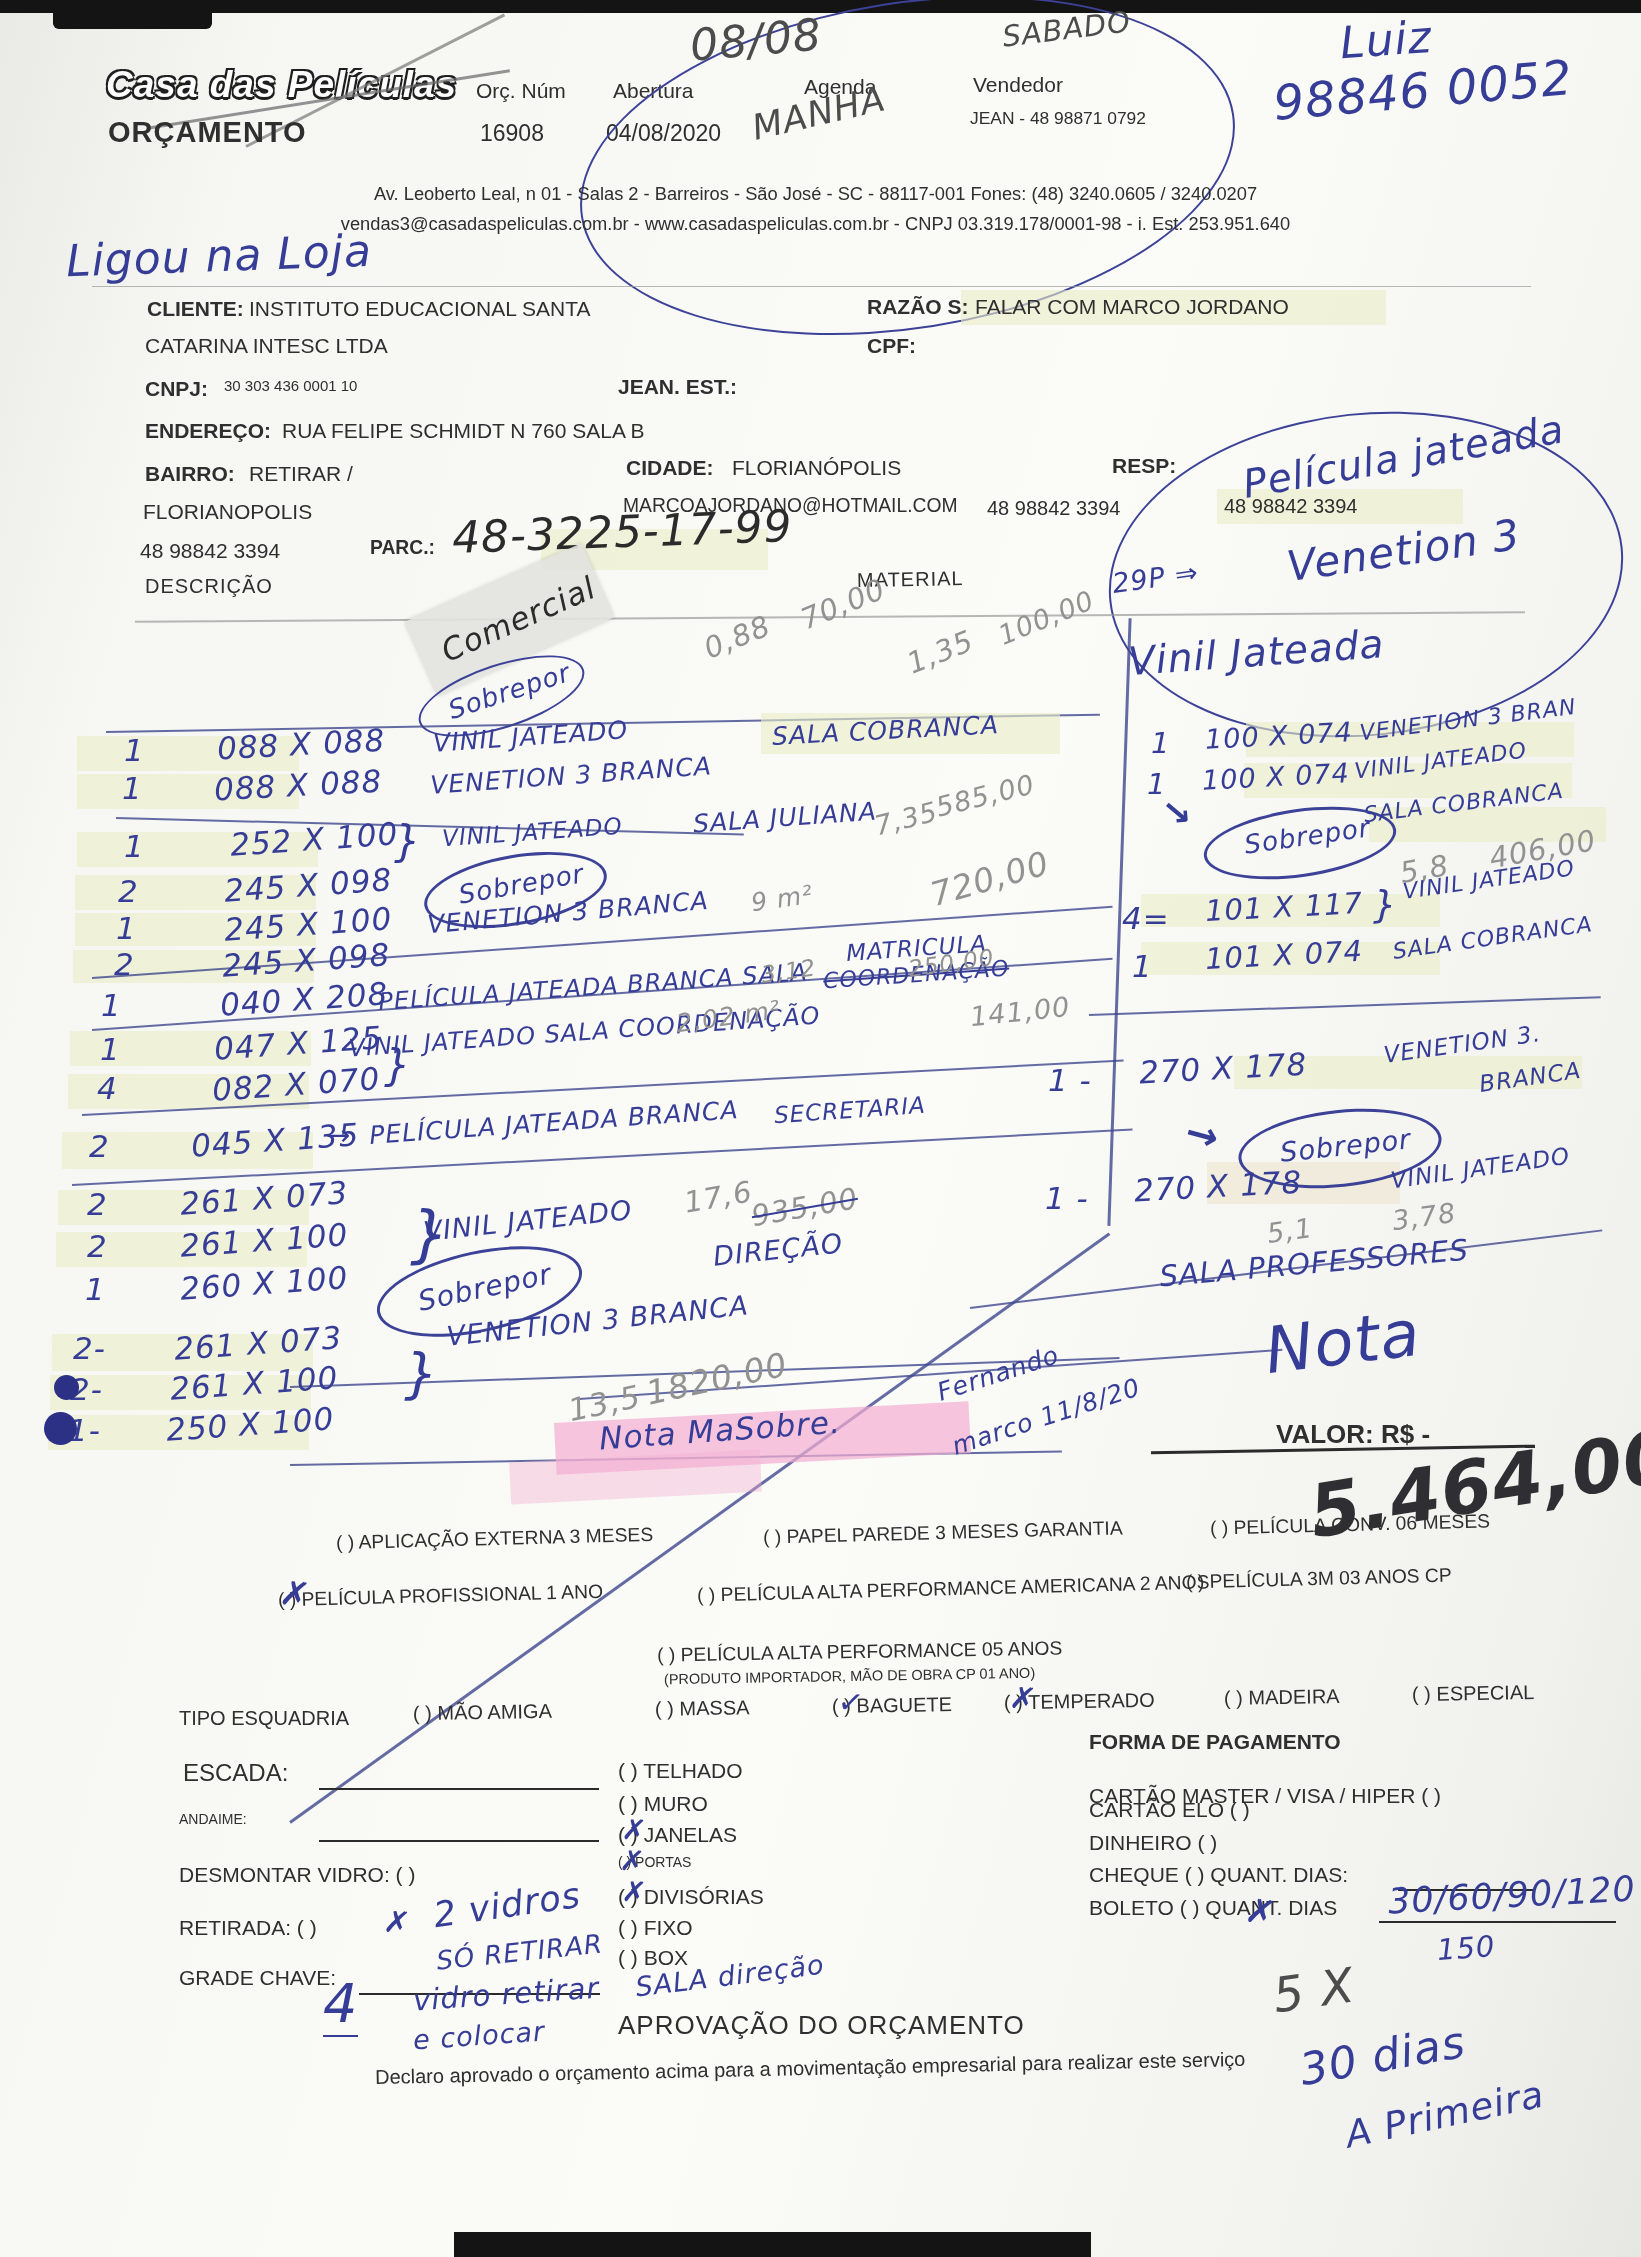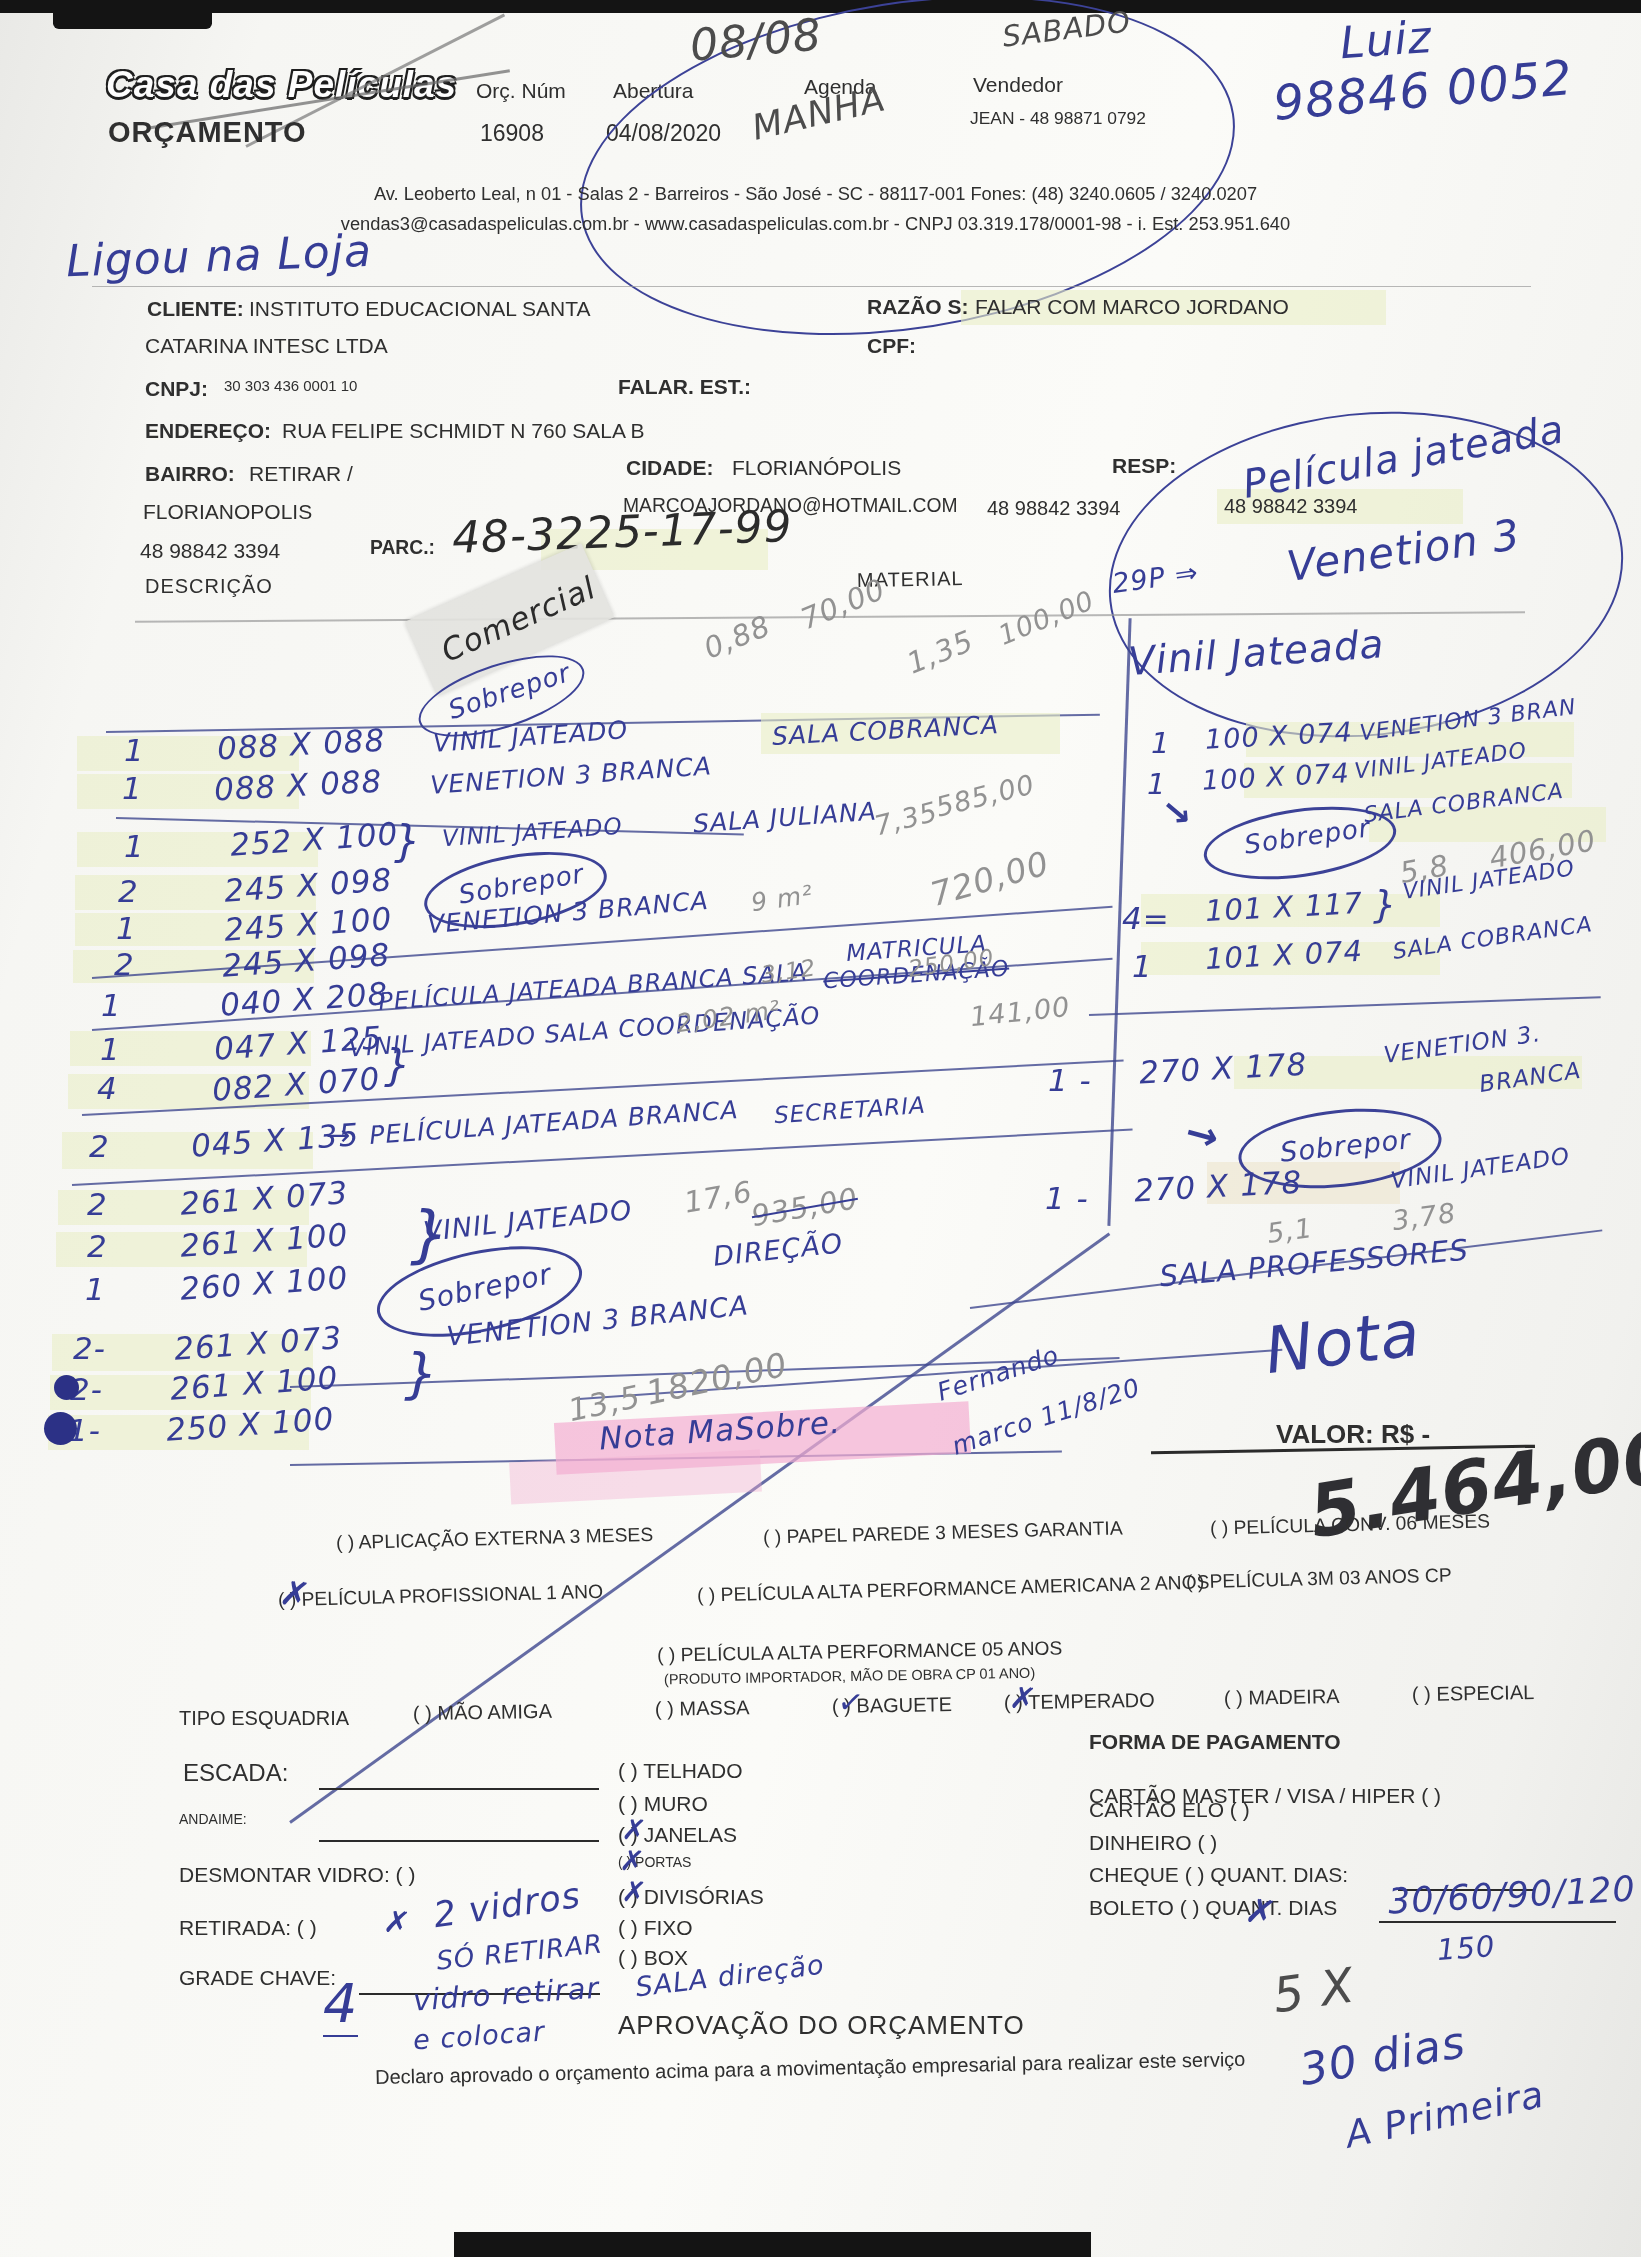--- a/index.html
+++ b/index.html
@@ -63,21 +63,21 @@
   <div class="abs p" style="left:249px;top:297px;font-size:21px;">INSTITUTO EDUCACIONAL SANTA</div>
   <div class="abs p" style="left:145px;top:334px;font-size:21px;">CATARINA INTESC LTDA</div>
 
   <div class="abs hlrect" style="left:961px;top:290px;width:425px;height:35px;"></div>
   <div class="abs p bold" style="left:867px;top:295px;font-size:21px;">RAZÃO S:</div>
   <div class="abs p" style="left:975px;top:295px;font-size:21px;">FALAR COM MARCO JORDANO</div>
   <div class="abs p bold" style="left:867px;top:334px;font-size:21px;">CPF:</div>
 
   <div class="abs p bold" style="left:145px;top:377px;font-size:21px;">CNPJ:</div>
   <div class="abs p" style="left:224px;top:377px;font-size:15px;">30 303 436 0001 10</div>
-  <div class="abs p bold" style="left:618px;top:375px;font-size:21px;">FALAR. EST.:</div>
+  <div class="abs p bold" style="left:618px;top:375px;font-size:21px;">JEAN. EST.:</div>
 
   <div class="abs p bold" style="left:145px;top:419px;font-size:21px;">ENDEREÇO:</div>
   <div class="abs p" style="left:282px;top:419px;font-size:21px;">RUA FELIPE SCHMIDT N 760 SALA B</div>
 
   <div class="abs p bold" style="left:145px;top:462px;font-size:21px;">BAIRRO:</div>
   <div class="abs p" style="left:249px;top:462px;font-size:21px;">RETIRAR /</div>
   <div class="abs p" style="left:143px;top:500px;font-size:21px;">FLORIANOPOLIS</div>
   <div class="abs p bold" style="left:626px;top:456px;font-size:21px;">CIDADE:</div>
   <div class="abs p" style="left:732px;top:456px;font-size:21px;">FLORIANÓPOLIS</div>
   <div class="abs p" style="left:623px;top:495px;font-size:19.3px;">MARCOAJORDANO@HOTMAIL.COM</div>

